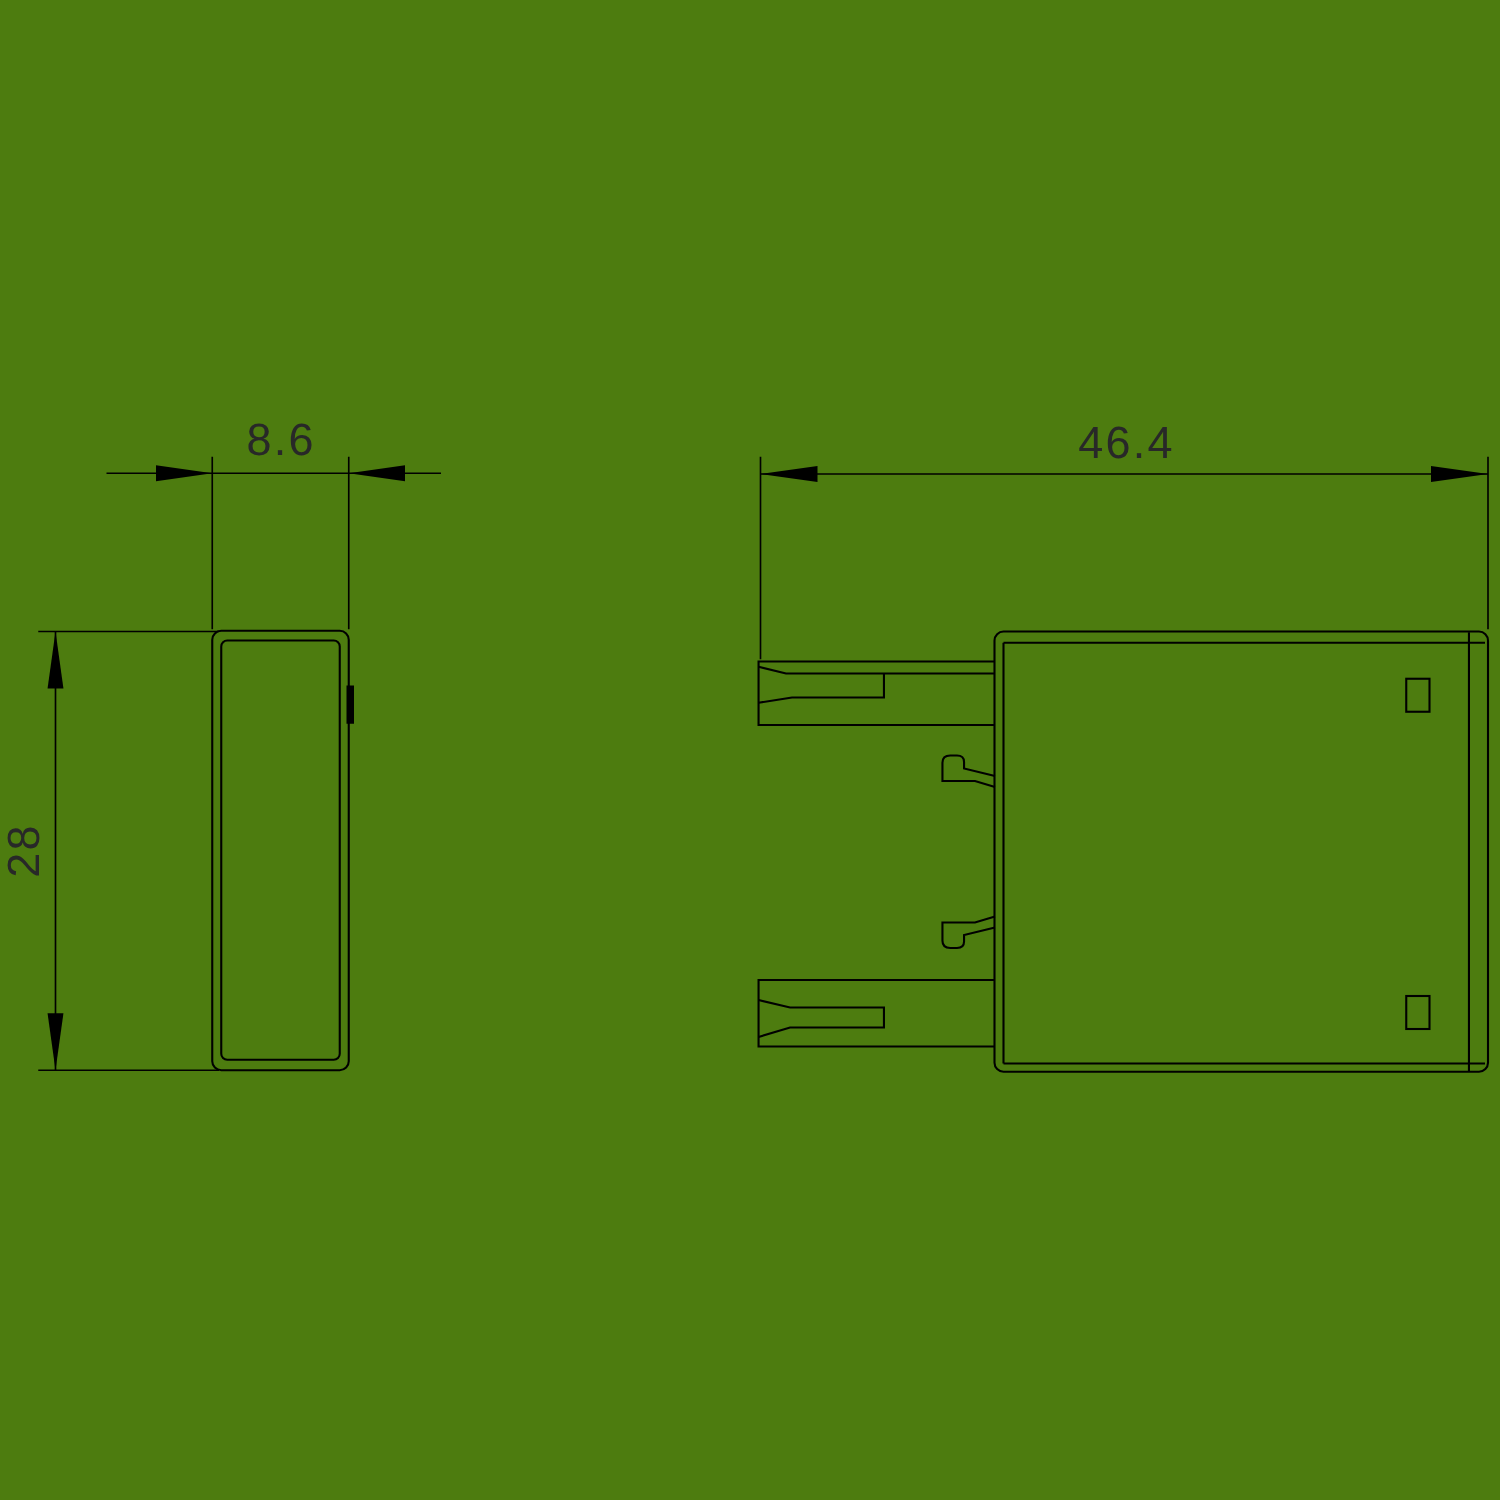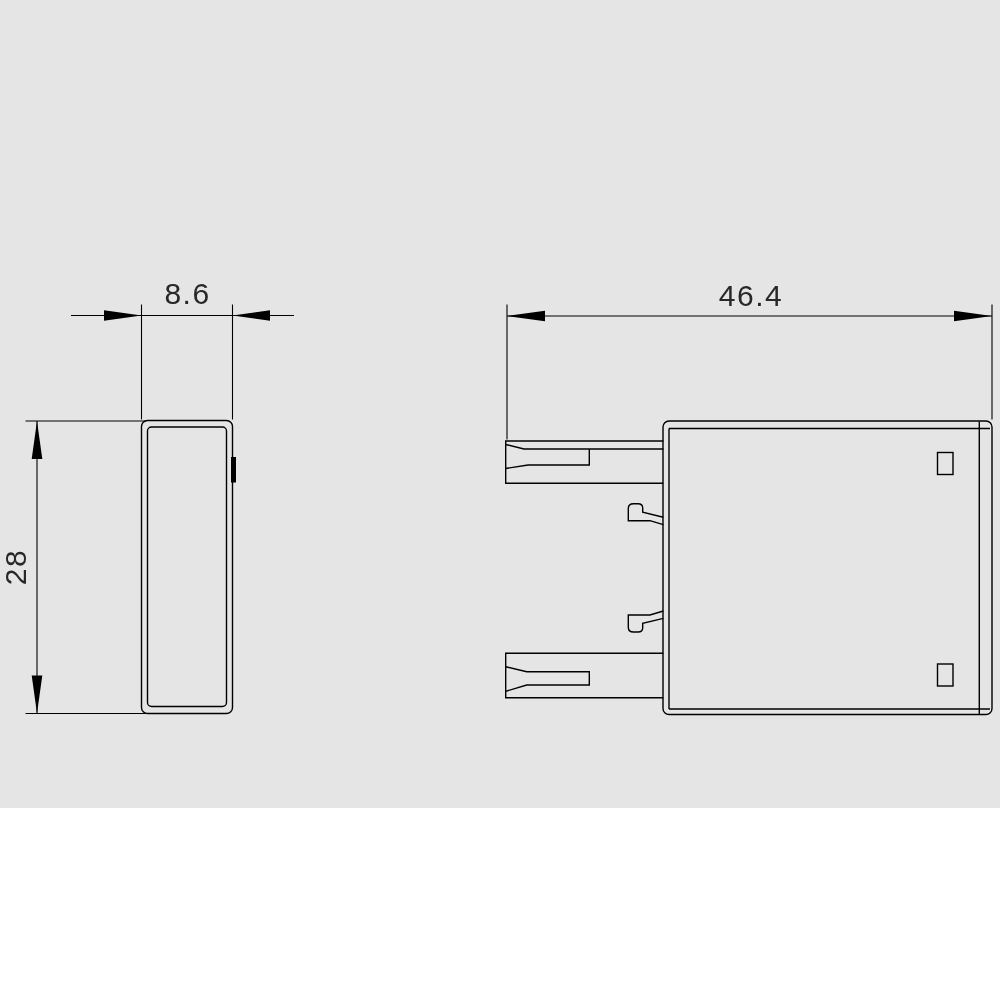--- a/index.html
+++ b/index.html
@@ -2,22 +2,22 @@
 <html><head>
 <meta charset="utf-8">
 <style>
   html, body {
     margin: 0;
     padding: 0;
     background: #ffffff;
   }
   .canvas-wrap {
     width: 1000px;
-    height: 808px;
-    background: #e5e5e5;
+    height: 1000px;
+    background: #4d7c0f;
     position: relative;
   }
   svg { display: block; }
   .ln {
     fill: none;
     stroke: #000000;
     stroke-width: 1.4;
     stroke-linecap: butt;
     stroke-linejoin: miter;
   }

